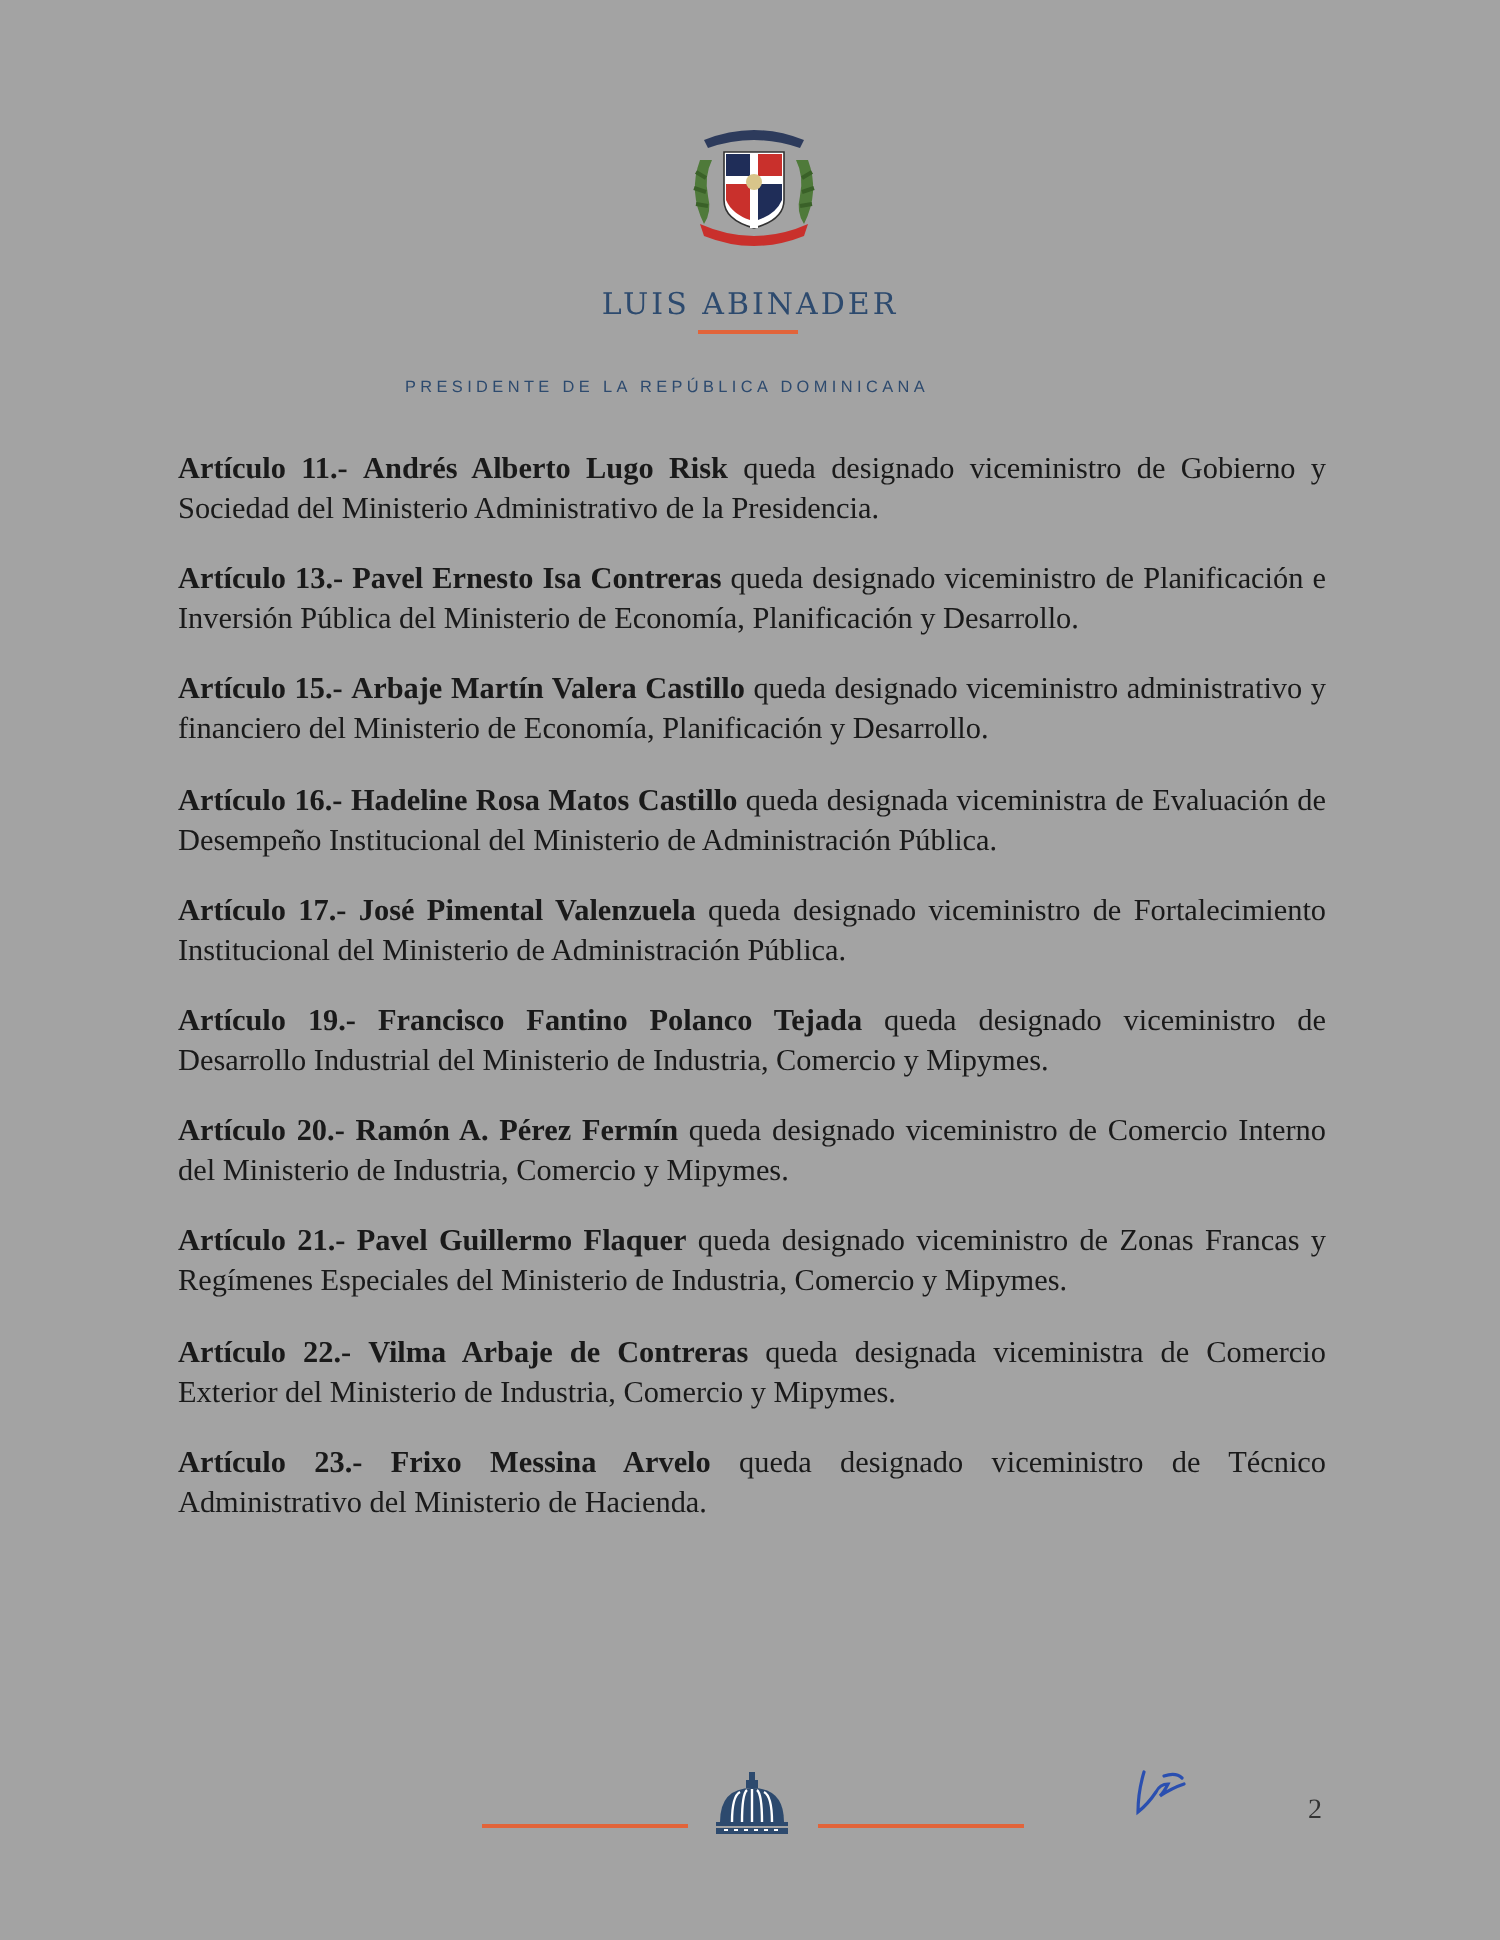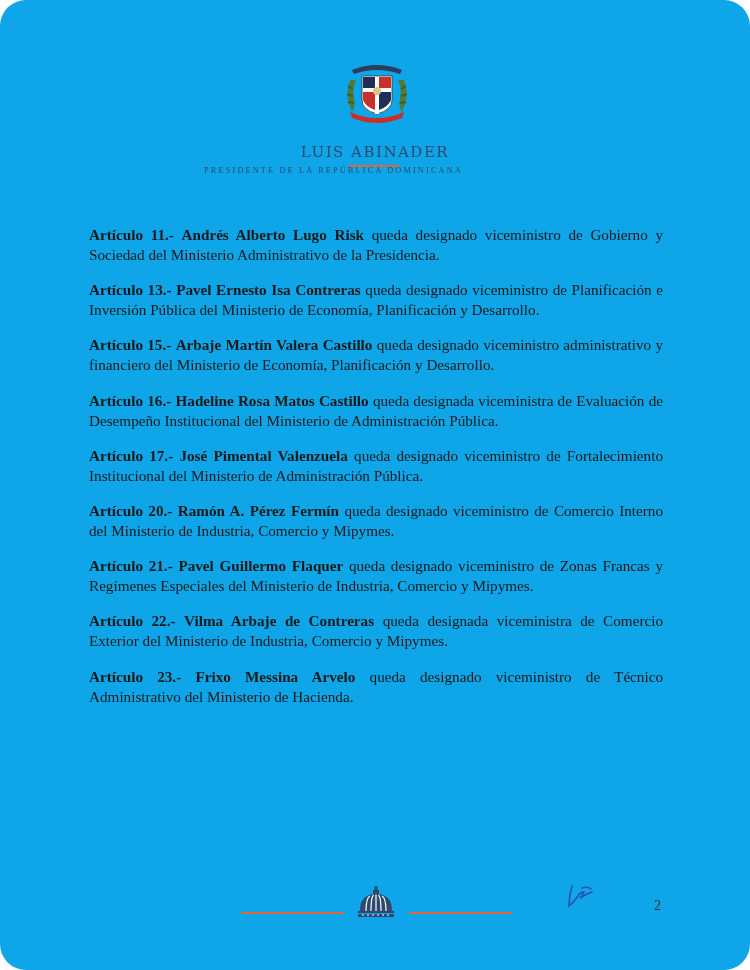--- a/index.html
+++ b/index.html
@@ -1,29 +1,29 @@
 <!DOCTYPE html>
 <html><head>
   <meta charset="utf-8">
   <style>
     html, body { margin: 0; padding: 0; background: #ffffff; }
     body { width: 750px; height: 970px; position: relative; overflow: hidden; }
-    .page { position: absolute; left: 0; top: 0; width: 750px; height: 970px; background: #0ea5e9; border-radius: 26px; }
+    .page { position: absolute; left: 0; top: 0; width: 750px; height: 970px; background: #a3a3a3; }
 
     .header { position: absolute; left: 0; top: 0; width: 750px; }
     .coat { position: absolute; left: 338px; top: 58px; width: 78px; height: 68px; }
     .president-name {
       position: absolute; left: 0; width: 750px; top: 143px; text-align: center;
       font-family: "DejaVu Serif", serif; font-size: 15px; letter-spacing: 1.5px;
       color: #2d4a6e;
     }
     .name-rule { position: absolute; left: 349px; top: 165px; width: 50px; height: 2px; background: #e2643a; }
     .president-title {
-      position: absolute; left: 0; width: 667px; top: 166px; text-align: center;
-      font-family: Liberation Serif, serif; font-size: 8.2px; letter-spacing: 2.2px;
+      position: absolute; left: 0; width: 667px; top: 189px; text-align: center;
+      font-family: Liberation Sans, sans-serif; font-size: 8.2px; letter-spacing: 2.2px;
       color: #2d4a6e;
     }
 
     .body-text {
       position: absolute; left: 89px; top: 225px; width: 574px;
       font-family: "Liberation Serif", serif; font-size: 15.2px; line-height: 20px;
       color: #1a1a1a;
     }
     .article { margin: 0 0 15.2px 0; text-align: justify; }
     .article .lead { font-weight: bold; }
@@ -70,20 +70,21 @@
     <div class="name-rule"></div>
     <div class="president-title">PRESIDENTE DE LA REPÚBLICA DOMINICANA</div>
   </div>
 
   <div class="body-text">
     <p class="article"><span class="lead">Artículo 11.-</span> <span class="lead">Andrés Alberto Lugo Risk</span><span> queda designado viceministro de Gobierno y Sociedad del Ministerio Administrativo de la Presidencia.</span></p>
     <p class="article"><span class="lead">Artículo 13.-</span> <span class="lead">Pavel Ernesto Isa Contreras</span><span> queda designado viceministro de Planificación e Inversión Pública del Ministerio de Economía, Planificación y Desarrollo.</span></p>
     <p class="article"><span class="lead">Artículo 15.-</span> <span class="lead">Arbaje Martín Valera Castillo</span><span> queda designado viceministro administrativo y financiero del Ministerio de Economía, Planificación y Desarrollo.</span></p>
     <p class="article"><span class="lead">Artículo 16.-</span> <span class="lead">Hadeline Rosa Matos Castillo</span><span> queda designada viceministra de Evaluación de Desempeño Institucional del Ministerio de Administración Pública.</span></p>
     <p class="article"><span class="lead">Artículo 17.-</span> <span class="lead">José Pimental Valenzuela</span><span> queda designado viceministro de Fortalecimiento Institucional del Ministerio de Administración Pública.</span></p>
+    <p class="article"><span class="lead">Artículo 19.-</span> <span class="lead">Francisco Fantino Polanco Tejada</span><span> queda designado viceministro de Desarrollo Industrial del Ministerio de Industria, Comercio y Mipymes.</span></p>
     <p class="article"><span class="lead">Artículo 20.-</span> <span class="lead">Ramón A. Pérez Fermín</span><span> queda designado viceministro de Comercio Interno del Ministerio de Industria, Comercio y Mipymes.</span></p>
     <p class="article"><span class="lead">Artículo 21.-</span> <span class="lead">Pavel Guillermo Flaquer</span><span> queda designado viceministro de Zonas Francas y Regímenes Especiales del Ministerio de Industria, Comercio y Mipymes.</span></p>
     <p class="article"><span class="lead">Artículo 22.-</span> <span class="lead">Vilma Arbaje de Contreras</span><span> queda designada viceministra de Comercio Exterior del Ministerio de Industria, Comercio y Mipymes.</span></p>
     <p class="article"><span class="lead">Artículo 23.-</span> <span class="lead">Frixo Messina Arvelo</span><span> queda designado viceministro de Técnico Administrativo del Ministerio de Hacienda.</span></p>
   </div>
 
   <div class="footer">
     <div class="footer-rule left"></div>
     <svg class="dome" viewBox="0 0 40 34">
       <rect x="18.5" y="1" width="3" height="5" fill="#2d4a6e"></rect>

